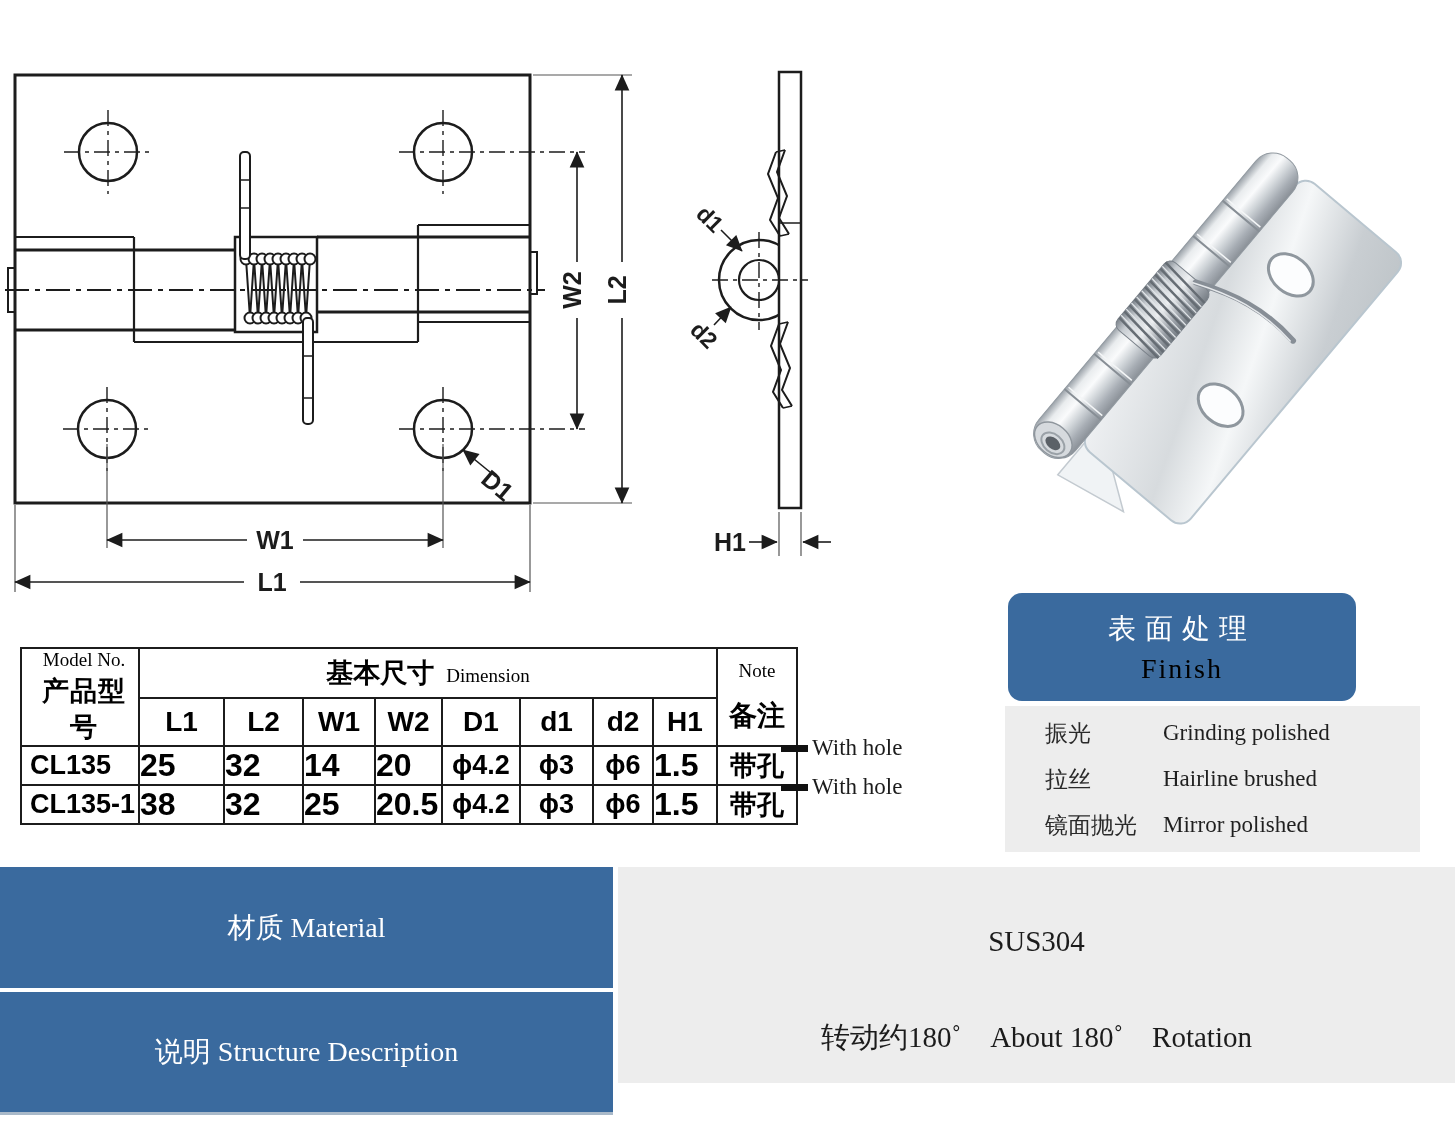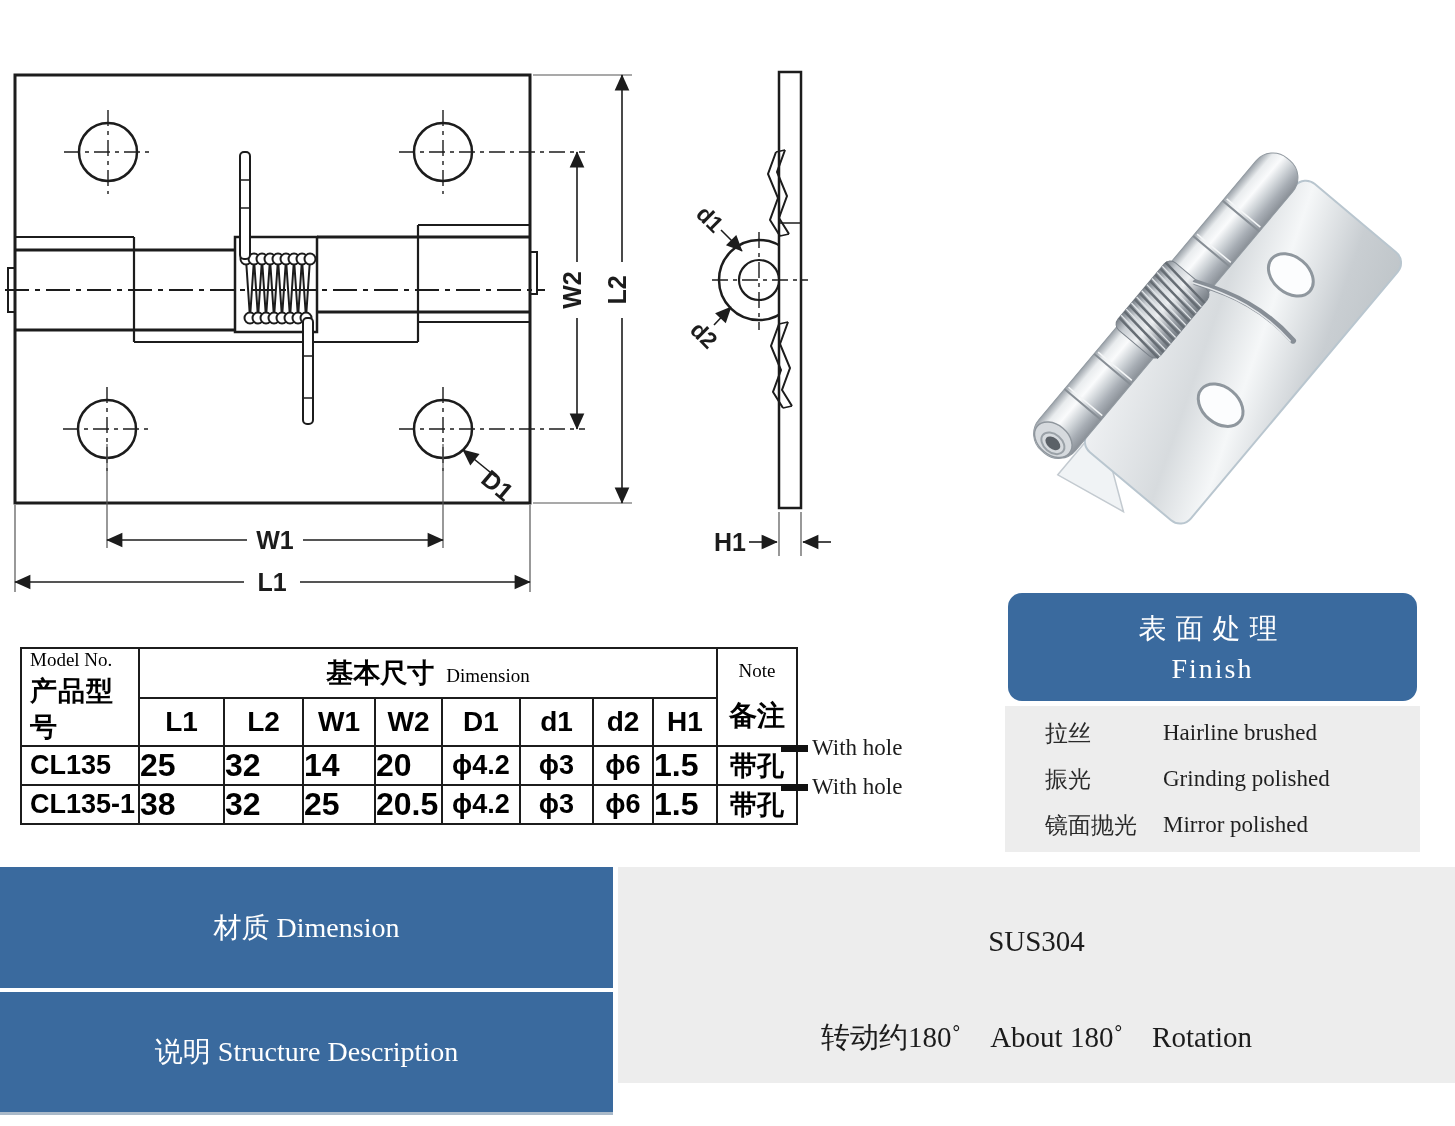--- a/index.html
+++ b/index.html
@@ -7,43 +7,43 @@
           font-family:"Liberation Sans","DejaVu Sans",sans-serif;}
   .abs{position:absolute;}
   svg text{fill:#1c1c1c;}
   .dimlab{font-family:"Liberation Sans","DejaVu Sans",sans-serif;font-weight:bold;font-size:25px;}
   .dimlab-sm{font-family:"Liberation Sans","DejaVu Sans",sans-serif;font-weight:bold;font-size:23px;}
 
   
   #spec-table{position:absolute;left:20px;top:647px;}
   #spec-table table{border-collapse:collapse;table-layout:fixed;width:776px;}
   #spec-table td,#spec-table th{border:2px solid #1c1c1c;padding:0;overflow:hidden;vertical-align:middle;}
-  .mdl-hdr{text-align:left;padding-left:8px !important;border-radius:9px;}
+  .mdl-hdr{text-align:center;padding-left:8px !important;border-radius:9px;}
   .mdl-hdr .en{font-family:"Liberation Serif","DejaVu Serif",serif;font-weight:normal;font-size:19px;display:block;margin-bottom:2px;}
   .mdl-hdr .cn{font-weight:bold;font-size:27px;display:block;letter-spacing:1px;}
   .dim-hdr{text-align:center;font-weight:normal;}
   .dim-hdr .cn{font-weight:bold;font-size:27px;}
   .dim-hdr .en{font-family:"Liberation Serif","DejaVu Serif",serif;font-size:19px;margin-left:12px;}
   .note-hdr{text-align:center;font-weight:normal;}
   .note-hdr .en{font-family:"Liberation Serif","DejaVu Serif",serif;font-size:19px;display:block;margin-bottom:15px;}
   .note-hdr .cn{font-weight:bold;font-size:28px;display:block;}
   .col-hdr{font-weight:bold;font-size:28px;text-align:center;}
   .c-model{font-weight:bold;font-size:27px;text-align:left;padding-left:8px !important;}
   .c-num{font-weight:bold;font-size:32px;text-align:left;padding-right:13px !important;}
   .c-phi{font-weight:bold;font-size:27px;text-align:center;}
   .c-note{font-weight:bold;font-size:27px;text-align:center;}
 
   .wh-dash{position:absolute;width:27px;height:7px;background:#111;}
   .wh-text{position:absolute;font-family:"Liberation Serif","DejaVu Serif",serif;font-size:23px;color:#1c1c1c;}
 
   
-  #finish-header{position:absolute;left:1008px;top:593px;width:409px;height:108px;background:#3a6a9e;
+  #finish-header{position:absolute;left:1008px;top:593px;width:348px;height:108px;background:#3a6a9e;
                  border-radius:14px;display:flex;flex-direction:column;align-items:center;justify-content:center;gap:5px;}
   #finish-header .cn{color:#fff;font-size:28px;letter-spacing:9px;font-family:"Liberation Serif","DejaVu Serif",serif;}
-  #finish-header .en{color:#ffffff;font-size:28px;letter-spacing:2px;font-family:"Liberation Serif","DejaVu Serif",serif;}
+  #finish-header .en{color:#000000;font-size:28px;letter-spacing:2px;font-family:"Liberation Serif","DejaVu Serif",serif;}
   #finish-body{position:absolute;left:1005px;top:706px;width:415px;height:146px;background:#ededed;
                display:flex;flex-direction:column;justify-content:space-around;padding:4px 0;box-sizing:border-box;}
   .finish-item{display:flex;align-items:center;}
   .finish-item .cn{width:158px;padding-left:40px;box-sizing:border-box;font-size:23px;color:#2a2a2a;}
   .finish-item .en{font-family:"Liberation Serif","DejaVu Serif",serif;font-size:23px;color:#1f1f1f;}
 
   
   .blue-cell{position:absolute;left:0;width:613px;background:#3a6a9e;display:flex;align-items:center;justify-content:center;}
   .gray-cell{position:absolute;left:618px;width:837px;background:#ededed;display:flex;align-items:center;justify-content:center;}
   .blue-cell span{color:#ffffff;font-size:28px;font-family:"Liberation Serif","DejaVu Serif",serif;}
@@ -358,35 +358,35 @@
   <div class="wh-text" style="left:812px;top:735px">With hole</div>
   <div class="wh-dash" style="left:781px;top:784px"></div>
   <div class="wh-text" style="left:812px;top:774px">With hole</div>
 
   <div id="finish-header">
     <span class="cn">表面处理</span>
     <span class="en">Finish</span>
   </div>
   <div id="finish-body">
     <div class="finish-item">
+      <span class="cn">振光</span>
+      <span class="en">Grinding polished</span>
+    </div>
+    <div class="finish-item">
       <span class="cn">拉丝</span>
       <span class="en">Hairline brushed</span>
-    </div>
-    <div class="finish-item">
-      <span class="cn">振光</span>
-      <span class="en">Grinding polished</span>
     </div>
     <div class="finish-item">
       <span class="cn">镜面抛光</span>
       <span class="en">Mirror polished</span>
     </div>
   </div>
 
   <div class="blue-cell" style="top:867px;height:121px">
-    <span>材质 Dimension</span>
+    <span>材质 Material</span>
   </div>
   <div class="gray-cell" style="top:867px;height:149px">
     <span>SUS304</span>
   </div>
   <div class="blue-cell" style="top:992px;height:120px;box-shadow:0 3px 0 #a9b9c9">
     <span>说明 Structure Description</span>
   </div>
   <div class="gray-cell" style="top:992px;height:91px">
     <span>转动约180˚    About 180˚    Rotation</span>
   </div>

